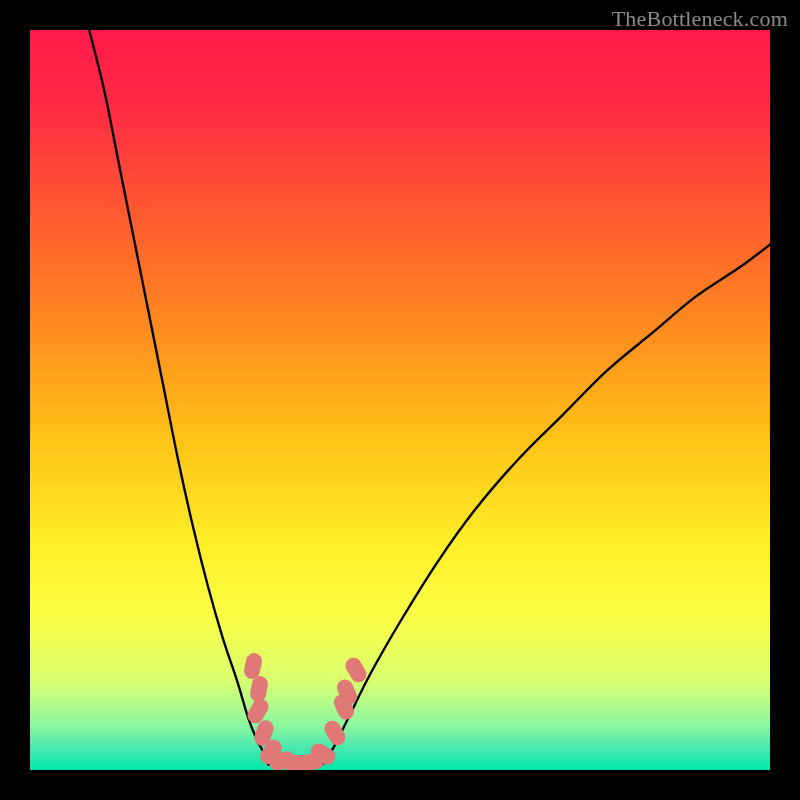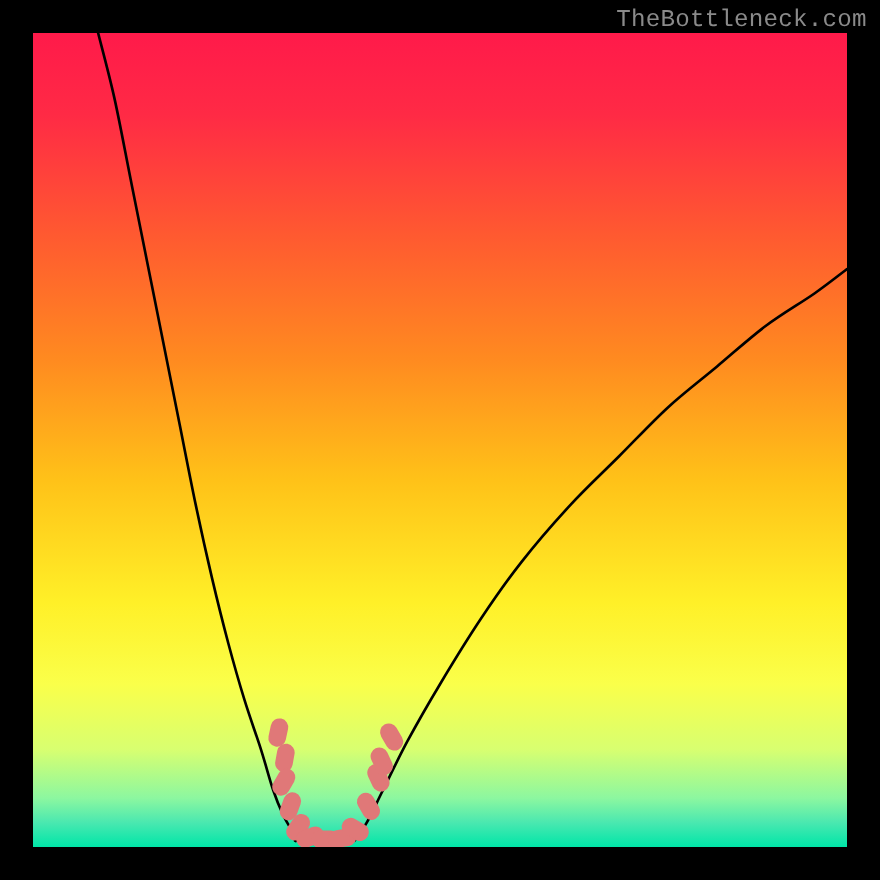--- a/index.html
+++ b/index.html
@@ -20,21 +20,21 @@
     position: absolute;
     left: 0; top: 0; right: 0; bottom: 0;
   }
   .curve-layer {
     position: absolute;
     left: 0; top: 0; right: 0; bottom: 0;
   }
   .watermark {
     position: absolute;
     top: 6px; right: 12px;
-    font-family: Liberation Mono, monospace;
+    font-family: Liberation Serif, serif;
     font-size: 22px;
     color: #8a8a8a;
     letter-spacing: 0.2px;
   }
   .marker {
     position: absolute;
     width: 16px; height: 26px;
     border-radius: 8px;
     transform: translate(-50%, -50%);
   }

